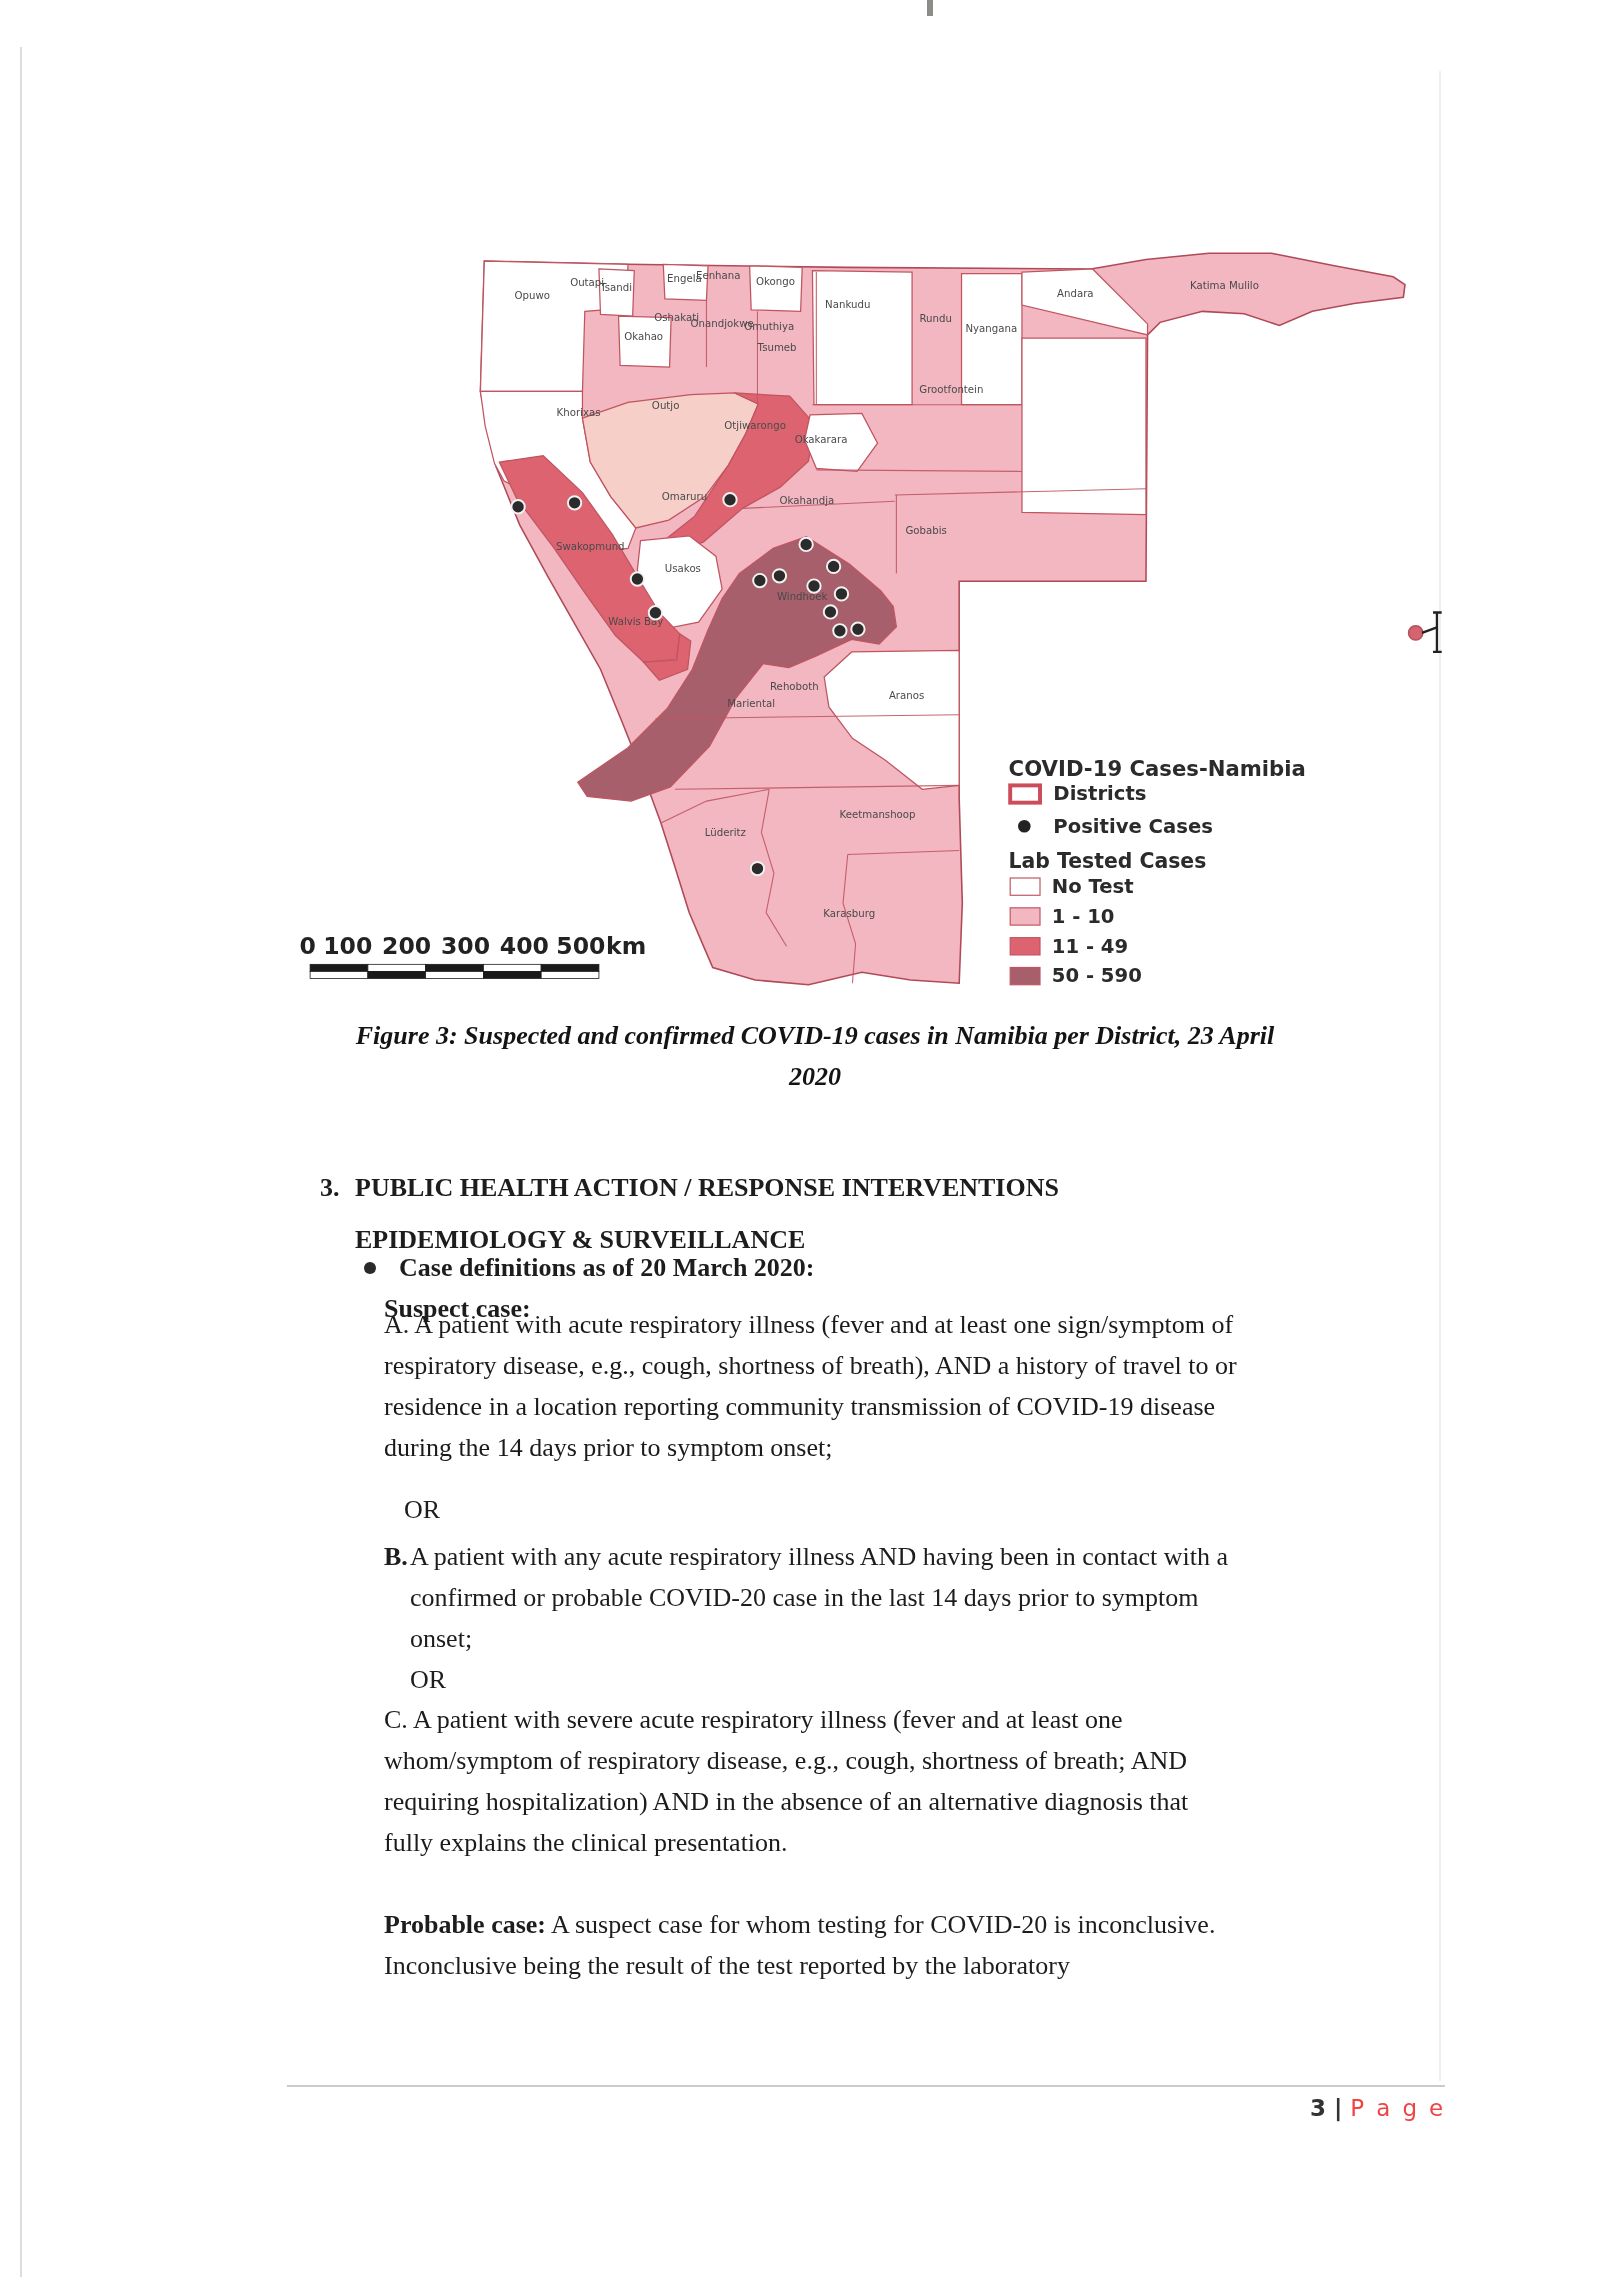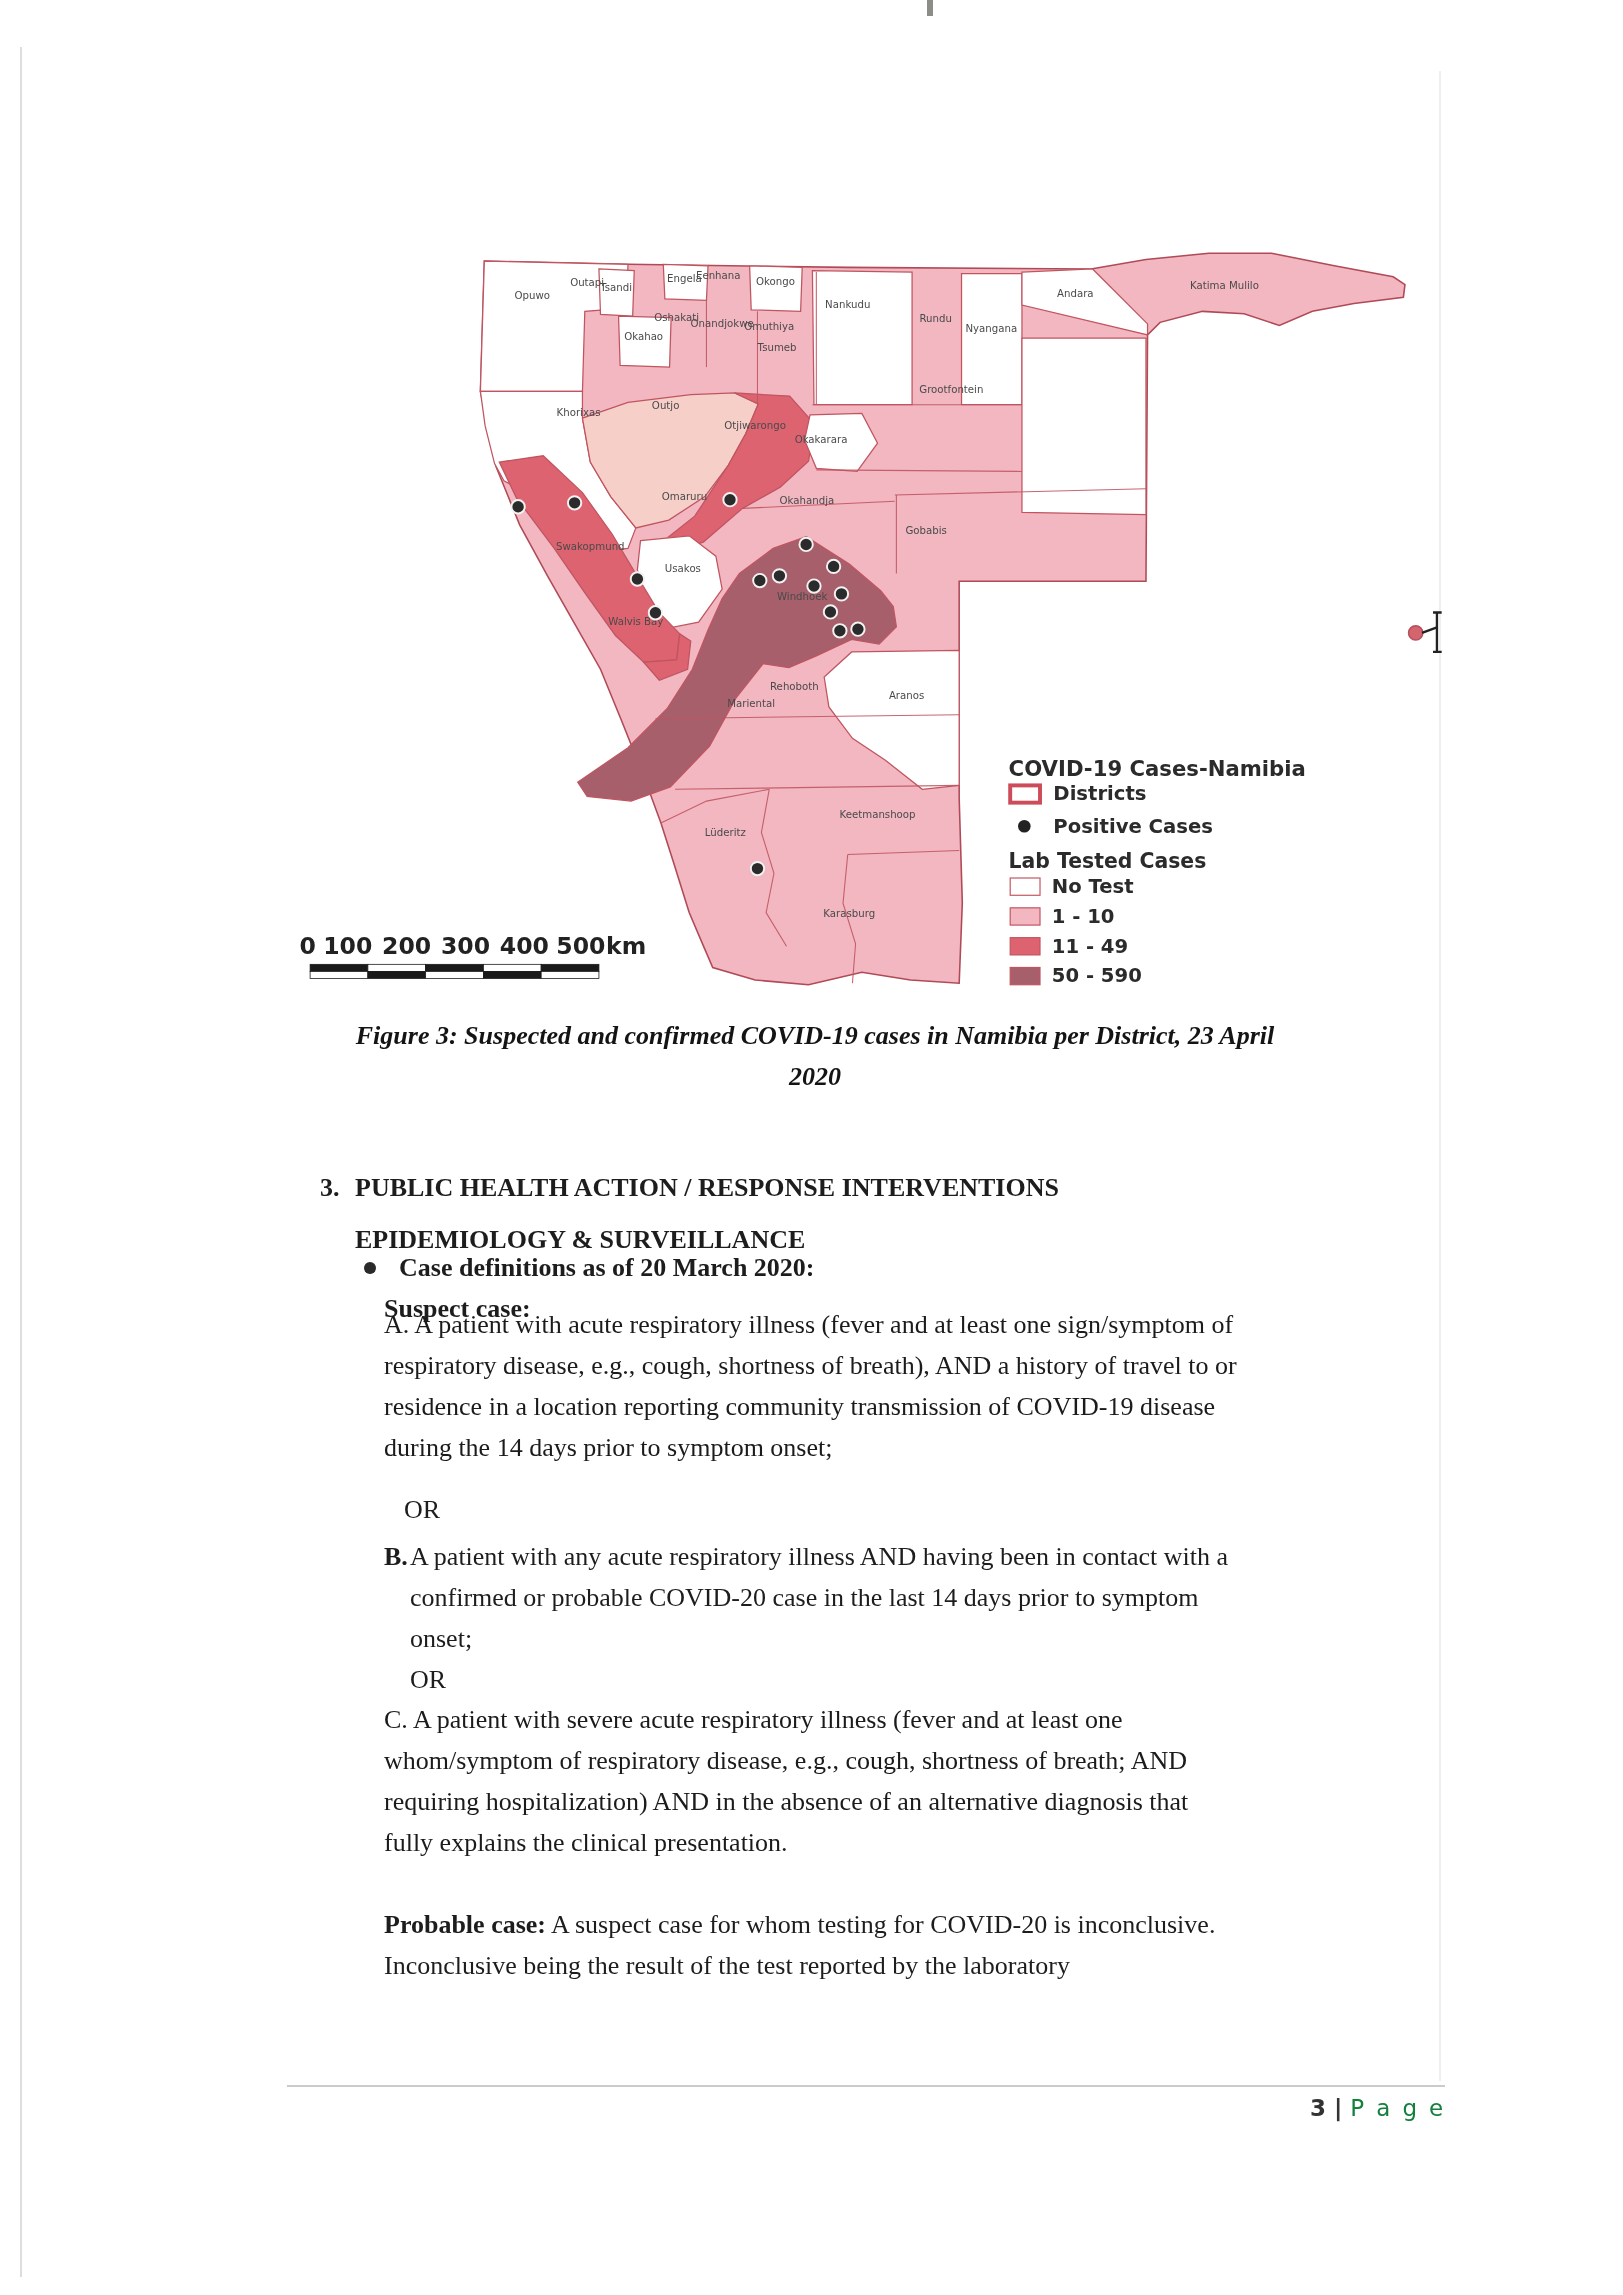--- a/index.html
+++ b/index.html
@@ -27,21 +27,21 @@
   .para-b .marker{font-weight:bold;width:26px;flex:none;font-size:26px;line-height:41px;}
   .para-b .btext{font-size:26px;line-height:41px;white-space:pre-line;}
   .para-c{left:384px;top:1699px;width:1107px;}
   .probable{left:384px;top:1863px;width:1107px;font-size:26px;line-height:41px;white-space:pre-line;}
   .probable .lead{font-weight:bold;margin-top:21px;}
   
   .footer-line{left:287px;top:2085px;width:1158px;height:1.6px;background:rgba(140,140,140,.45);}
   .footer{left:1310px;top:2095px;font-family:"DejaVu Sans", sans-serif;font-size:23px;color:#3a3a3a;}
   .footer .pno{font-weight:bold;color:#333;}
   .footer .sep{margin:0 7.9px;color:#333;font-weight:bold;}
-  .footer .pword{color:#15803d;letter-spacing:2.4px;}
+  .footer .pword{color:#ef4444;letter-spacing:2.4px;}
   
   #edge-marker{left:1396px;top:603px;width:63px;height:63px;}
 </style>
 </head>
 <body>
 
 <div class="abs vline-left"></div>
 <div class="abs vline-right"></div>
 <div class="abs tick-top"></div>
 

